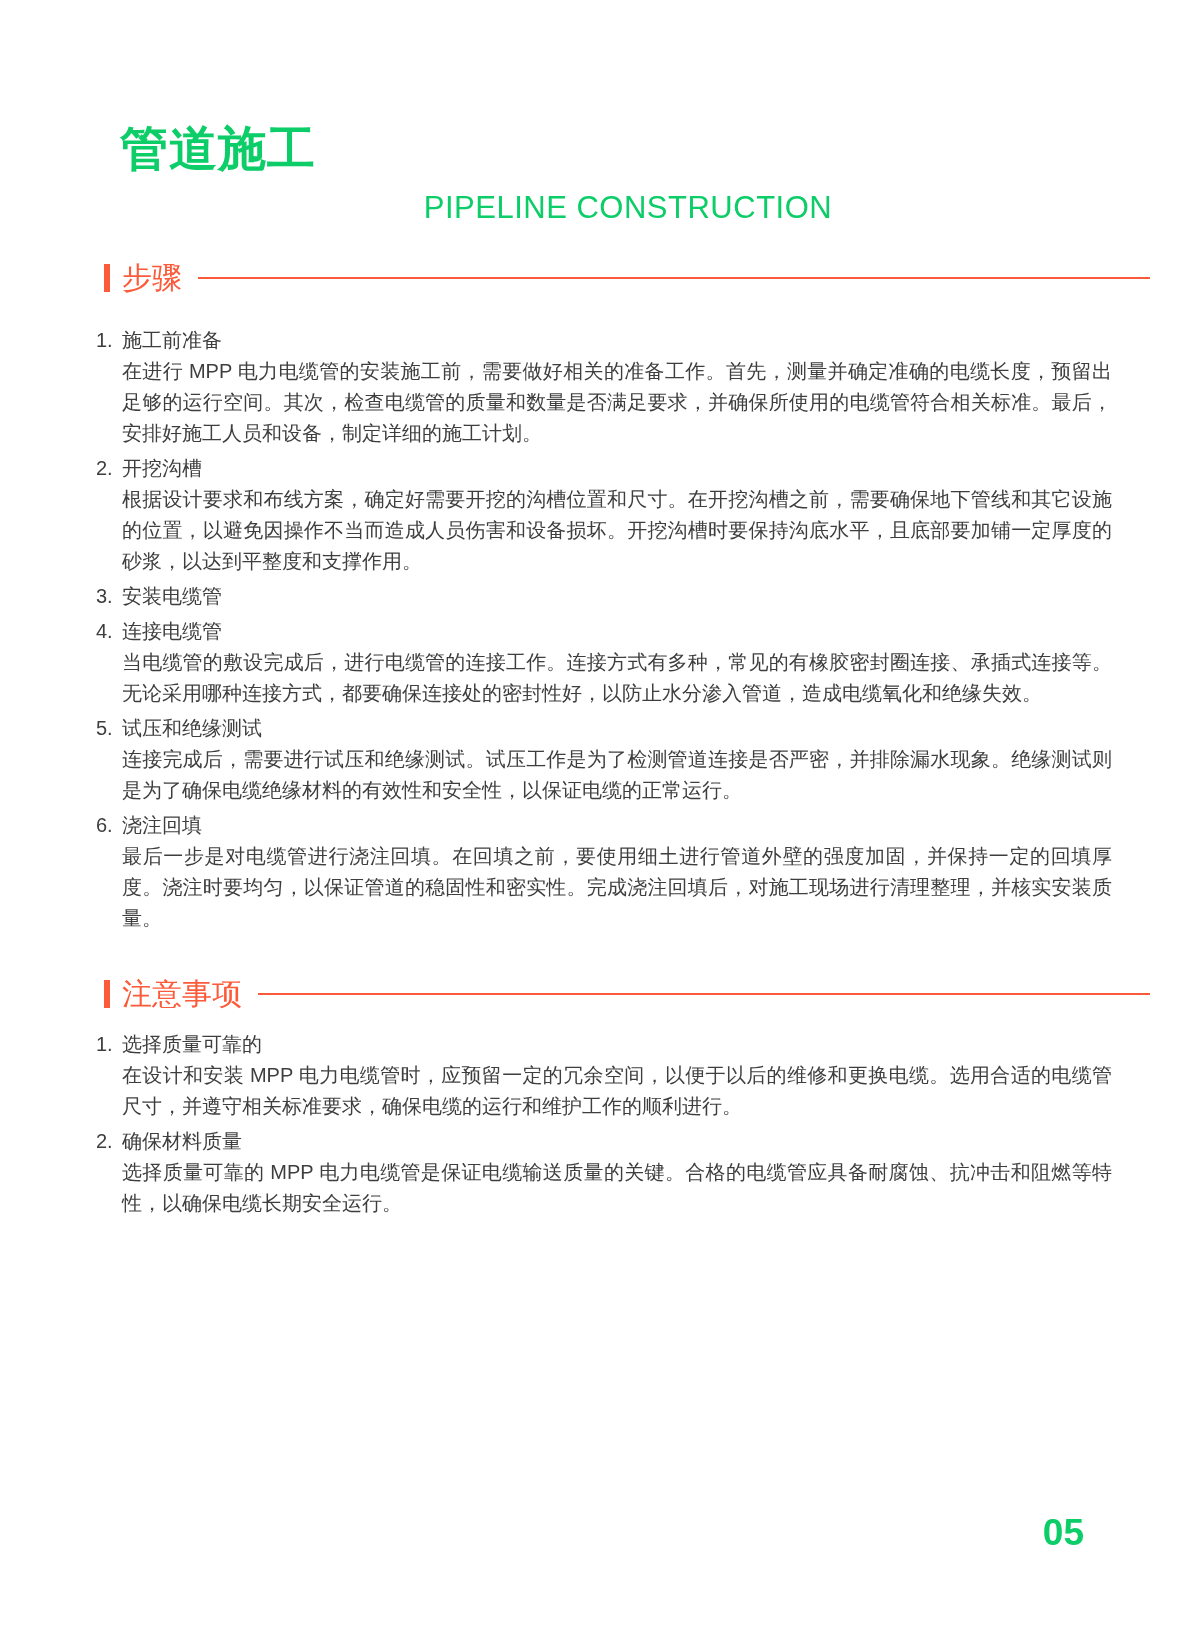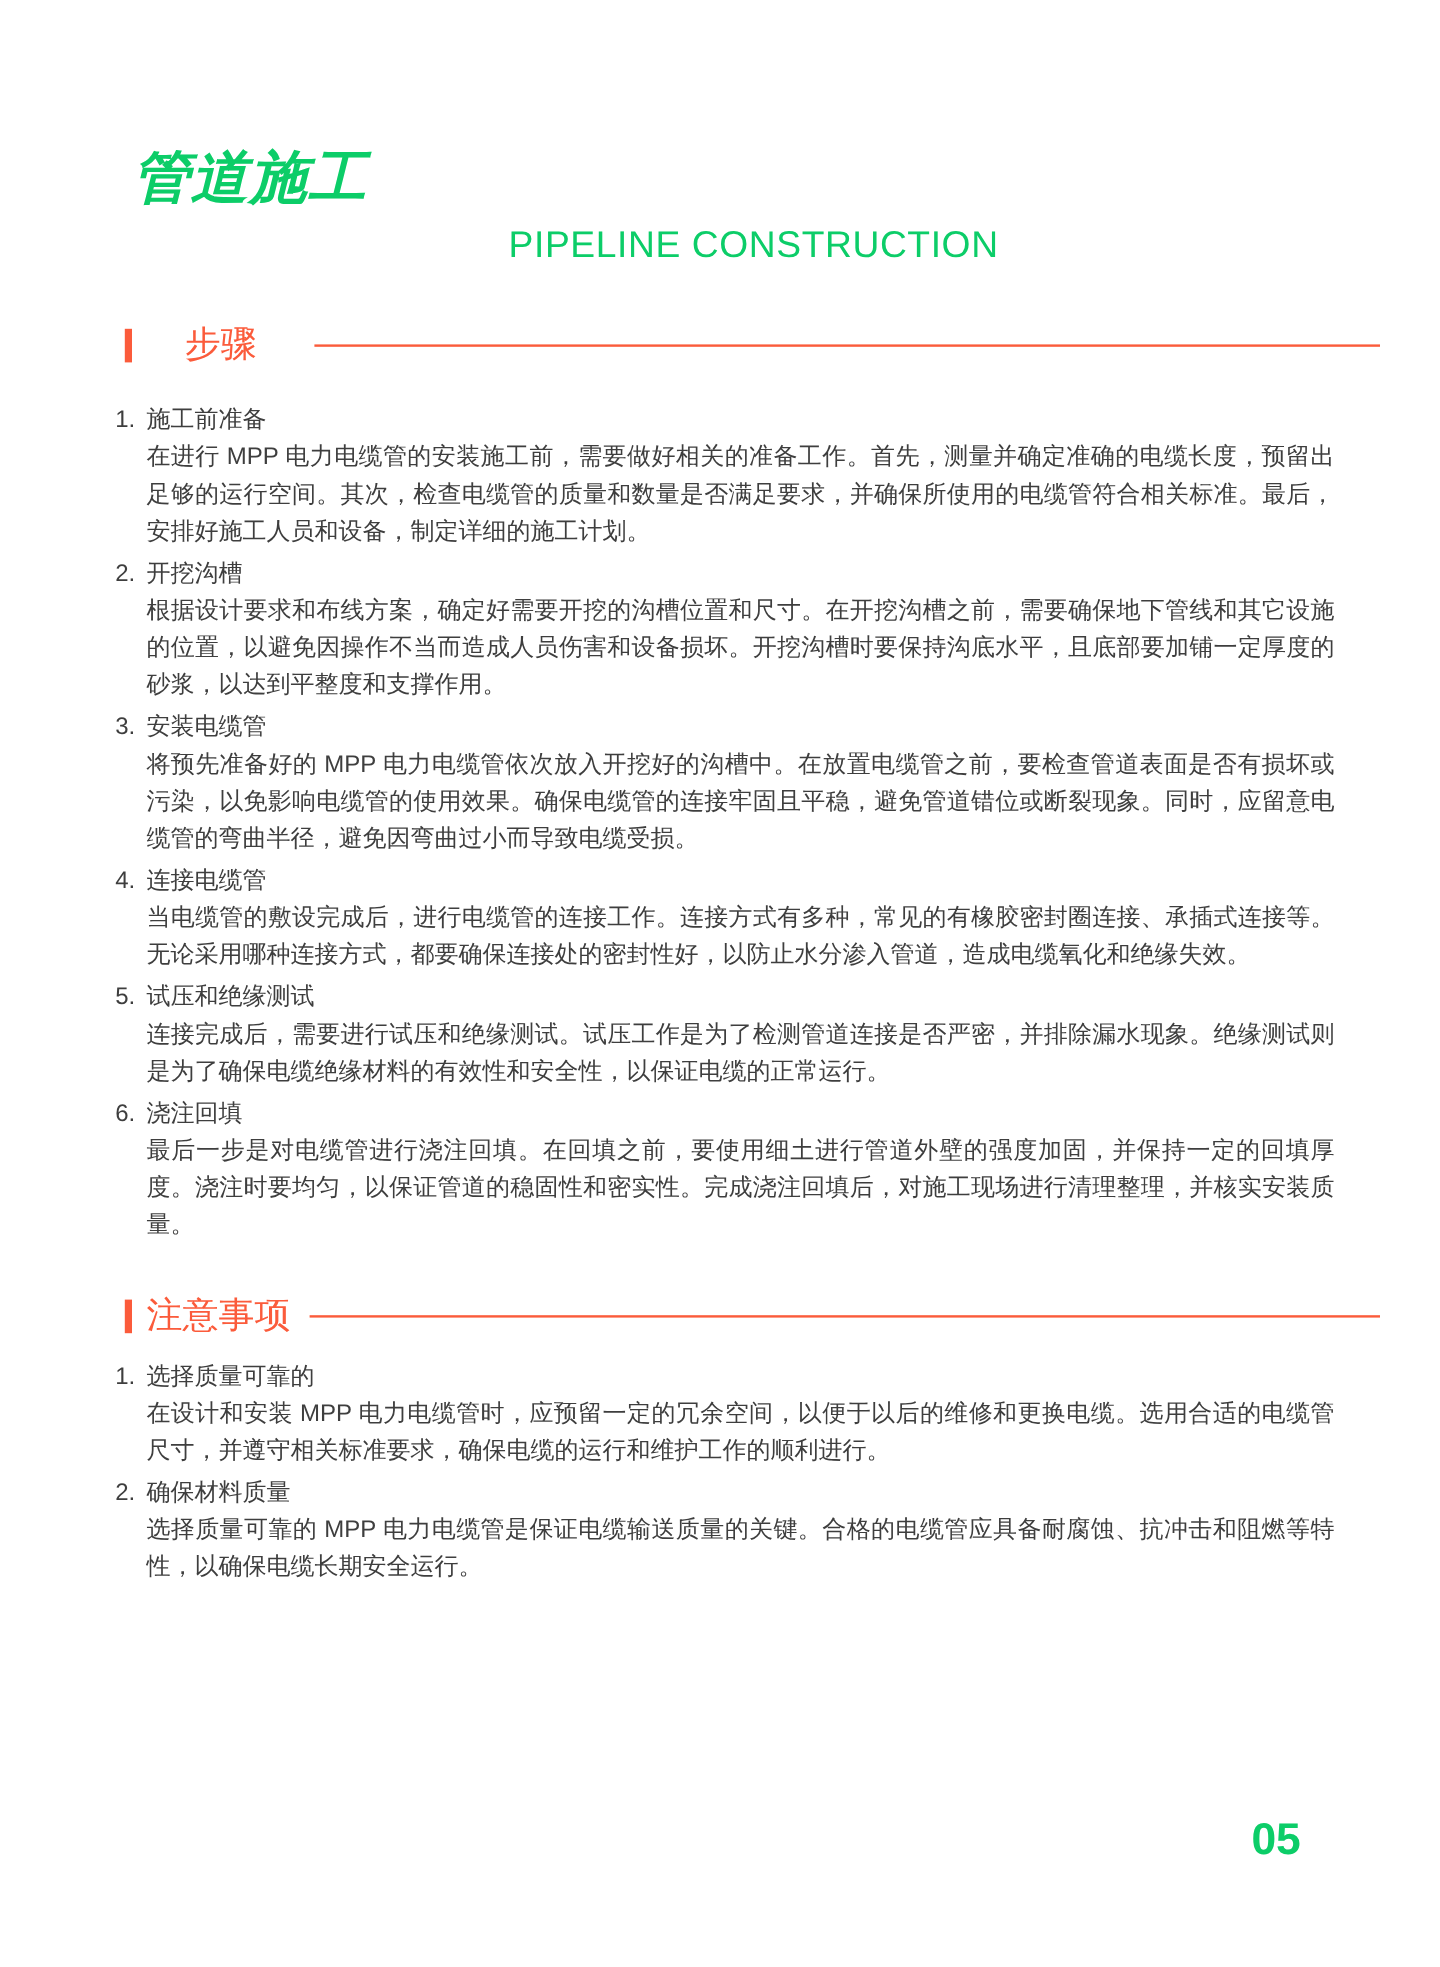--- a/index.html
+++ b/index.html
@@ -14,40 +14,39 @@
   }
 
   
   .title-block { margin: 124px 50px 0 104px; }
   .page-title {
     font-size: 48px;
     line-height: 50px;
     font-weight: bold;
     color: #0ccd68;
     letter-spacing: 1px;
-    margin: 6px;
-    font-style: italic;
+    margin: 16px;
   }
   .page-subtitle {
     font-size: 31px;
     line-height: 36px;
     color: #0ccd68;
     margin: 12px 0 0 2px;
     letter-spacing: 0.5px;
     text-align: center;
   }
 
   
   .section { margin-left: 96px; width: 1054px; }
   .section-header {
     display: flex;
     align-items: center;
     height: 35px;
   }
-  .section-header.first { margin-top: 48px; gap: 32px; }
+  .section-header.first { margin-top: 34px; }
   .section-header.second { margin-top: 42px; }
   .accent-bar {
     width: 6px;
     height: 28px;
     background: #fb5b3b;
     margin-left: 8px;
     margin-right: 12px;
     flex: none;
   }
   .section-heading {
@@ -121,21 +120,20 @@
     <div class="item">
       <div class="item-heading">
         <span class="item-num">2.</span><span>开挖沟槽</span>
       </div>
       <p class="item-body">根据设计要求和布线方案，确定好需要开挖的沟槽位置和尺寸。在开挖沟槽之前，需要确保地下管线和其它设施的位置，以避免因操作不当而造成人员伤害和设备损坏。开挖沟槽时要保持沟底水平，且底部要加铺一定厚度的砂浆，以达到平整度和支撑作用。</p>
     </div>
     <div class="item">
       <div class="item-heading">
         <span class="item-num">3.</span><span>安装电缆管</span>
       </div>
-      <p class="item-body">将预先准备好的 MPP 电力电缆管依次放入开挖好的沟槽中。在放置电缆管之前，要检查管道表面是否有损坏或污染，以免影响电缆管的使用效果。确保电缆管的连接牢固且平稳，避免管道错位或断裂现象。同时，应留意电缆管的弯曲半径，避免因弯曲过小而导致电缆受损。</p>
     </div>
     <div class="item">
       <div class="item-heading">
         <span class="item-num">4.</span><span>连接电缆管</span>
       </div>
       <p class="item-body">当电缆管的敷设完成后，进行电缆管的连接工作。连接方式有多种，常见的有橡胶密封圈连接、承插式连接等。无论采用哪种连接方式，都要确保连接处的密封性好，以防止水分渗入管道，造成电缆氧化和绝缘失效。</p>
     </div>
     <div class="item">
       <div class="item-heading">
         <span class="item-num">5.</span><span>试压和绝缘测试</span>

